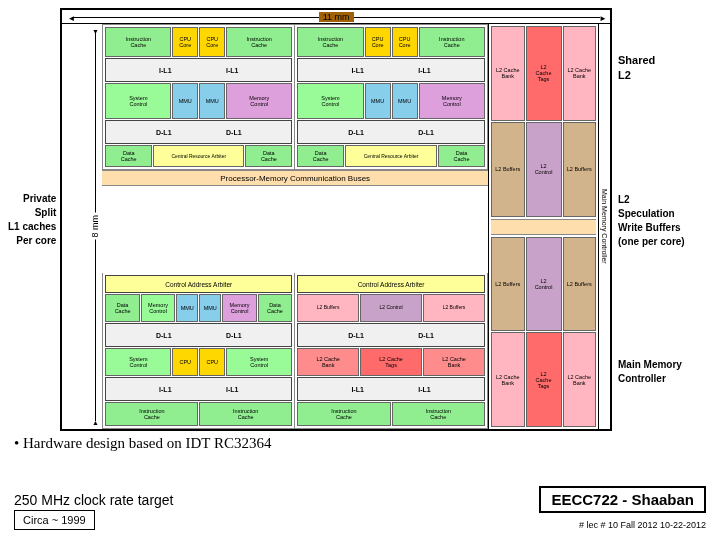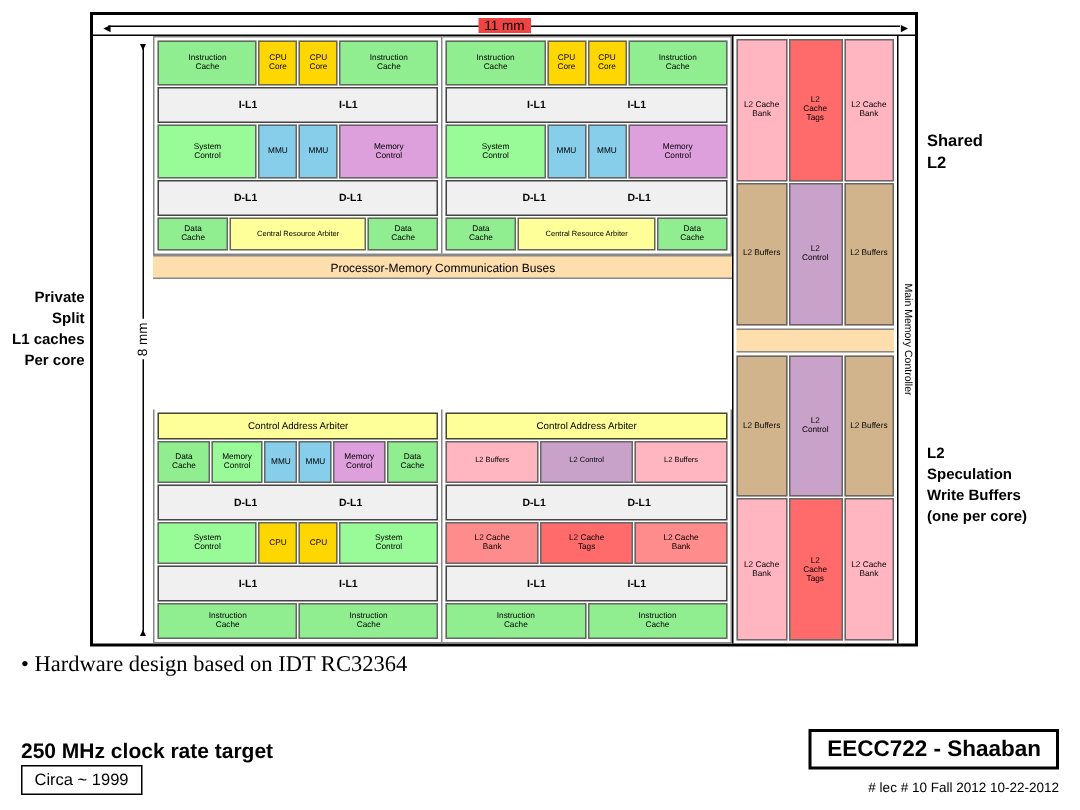--- a/index.html
+++ b/index.html
@@ -43,21 +43,21 @@
       <span>L1 caches</span>
       <span>Per core</span>
     </div>
 
     <div style="display:flex; flex-direction:column; flex:1; min-height:0;">
 
       <div style="border:2px solid #000; flex:1; display:flex; flex-direction:column; min-height:0; position:relative;">
 
         <div style="height:14px; border-bottom:1px solid #000; display:flex; align-items:center; justify-content:center; font-size:9px; position:relative;">
           <div style="position:absolute; left:10px; right:10px; top:7px; border-top:1px solid #000;"></div>
-          <span style="background:#ef4444; padding:0 4px; position:relative; z-index:1;text-align:right;">11 mm</span>
+          <span style="background:#a16207; padding:0 4px; position:relative; z-index:1;text-align:right;">11 mm</span>
           <div style="position:absolute; left:5px; top:4px; font-size:8px;">◄</div>
           <div style="position:absolute; right:3px; top:4px; font-size:8px;">►</div>
         </div>
 
         <div style="display:flex; flex:1; min-height:0;margin-left:26px;">
 
           <div style="width:14px; display:flex; flex-direction:column; align-items:center; justify-content:center; position:relative; font-size:9px;">
             <div style="position:absolute; left:7px; top:8px; bottom:8px; border-left:1px solid #000;"></div>
             <div style="position:absolute; top:4px; font-size:7px;">▼</div>
             <div style="position:absolute; bottom:3px; font-size:7px;">▲</div>
@@ -208,30 +208,31 @@
             Main Memory Controller
           </div>
 
         </div>
       </div>
     </div>
 
     <div style="display:flex; flex-direction:column; justify-content:space-around; padding-left:6px; min-width:100px;">
       <div style="font-size:11px; font-weight:bold; line-height:1.4;">Shared<br>L2</div>
       <div style="font-size:10px; font-weight:bold; line-height:1.4; margin-top:20px;">L2<br>Speculation<br>Write Buffers<br>(one per core)</div>
+      <div style="font-size:10px; font-weight:bold; line-height:1.4; margin-top:20px;">Main Memory<br>Controller</div>
     </div>
 
   </div>
 
   <div style="padding:4px 6px 2px 6px;">
     <div style="font-size:15px; font-family:'Times New Roman',serif; margin-bottom:1px;">• Hardware design based on IDT RC32364</div>
 
     <div style="display:flex; justify-content:space-between; align-items:flex-end;">
       <div>
-        <div style="font-weight:bold; font-size:14px;margin-top:39px;">250 MHz clock rate target</div>
+        <div style="font-weight:normal; font-size:14px;margin-top:39px;">250 MHz clock rate target</div>
         <div style="border:1px solid #000; padding:3px 8px; font-size:11px; display:inline-block; margin-top:2px;">Circa ~ 1999</div>
       </div>
       <div style="display:flex; flex-direction:column; align-items:flex-end;">
         <div style="border:2.5px solid #000; padding:3px 10px; font-size:15px; font-weight:bold;">EECC722 - Shaaban</div>
         <div style="font-size:9px; margin-top:7px;">#   lec # 10   Fall 2012   10-22-2012</div>
       </div>
     </div>
   </div>
 
 </div>

